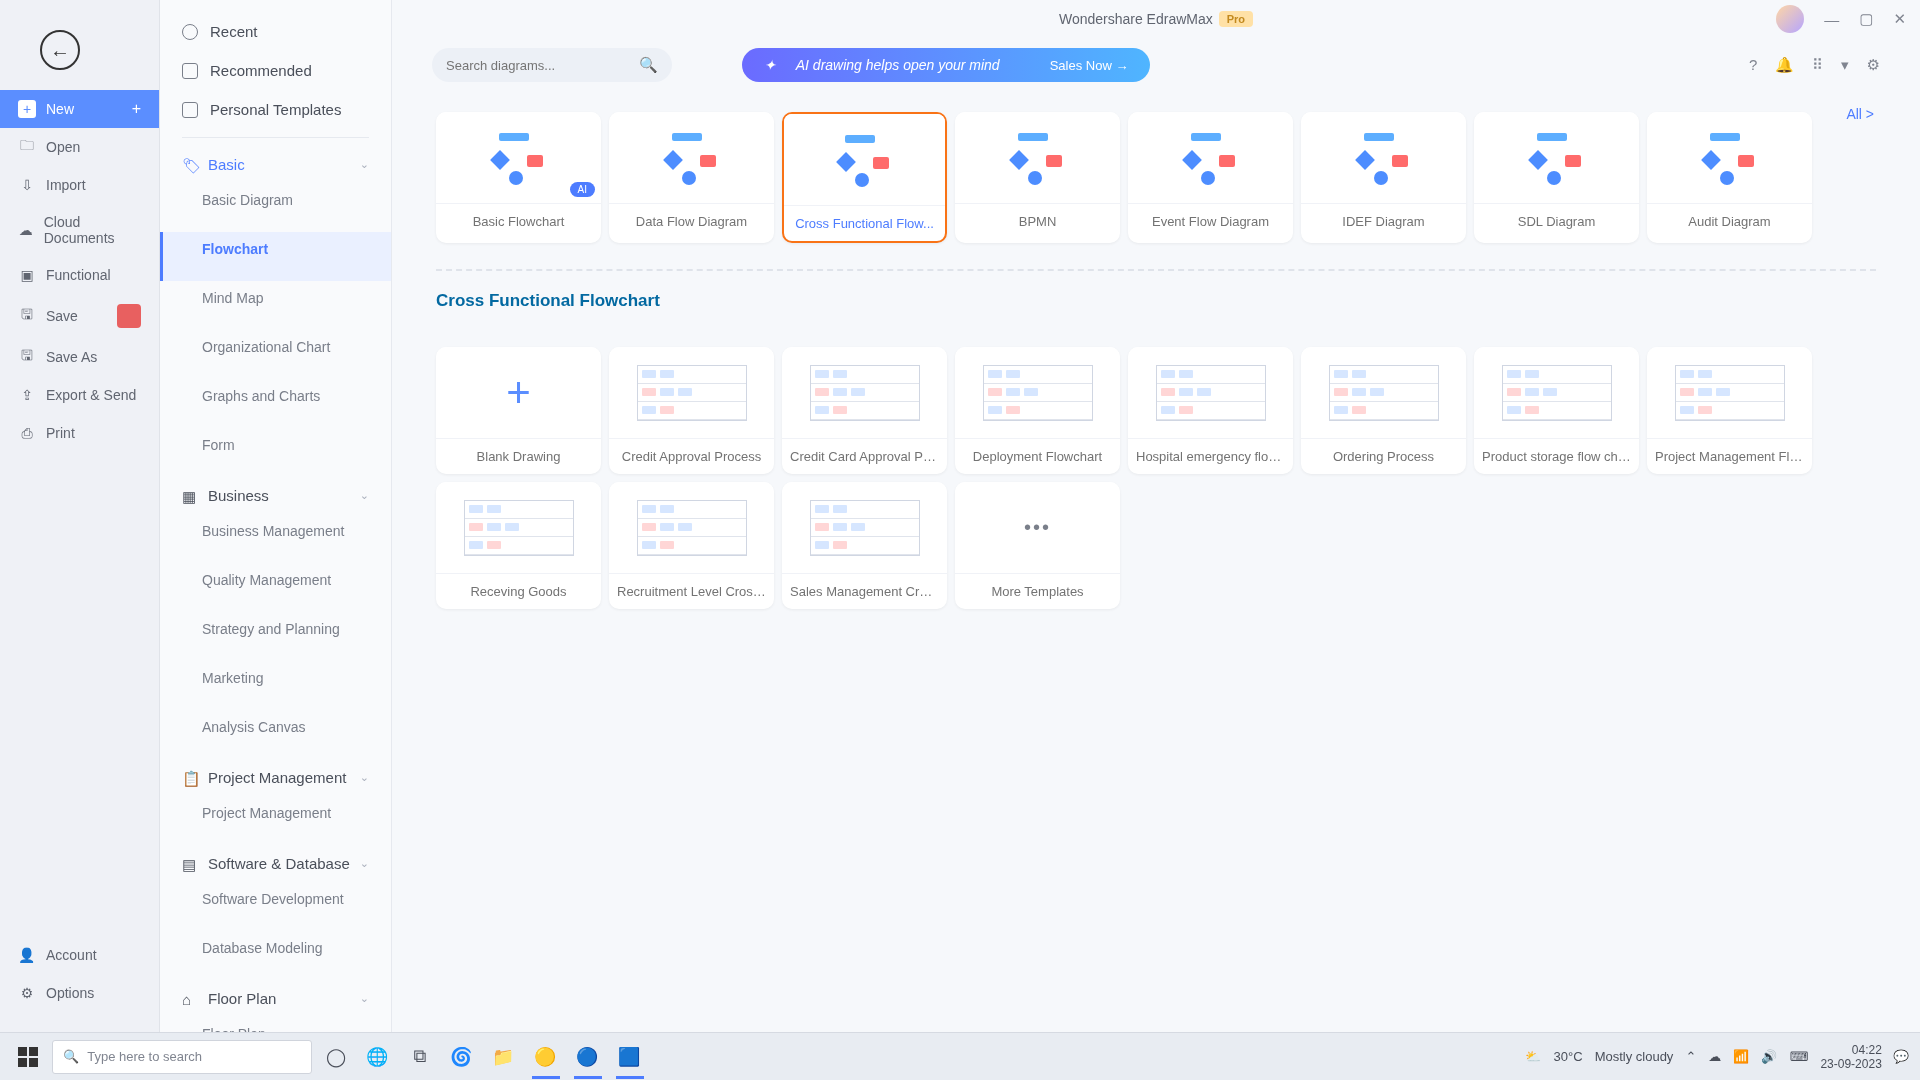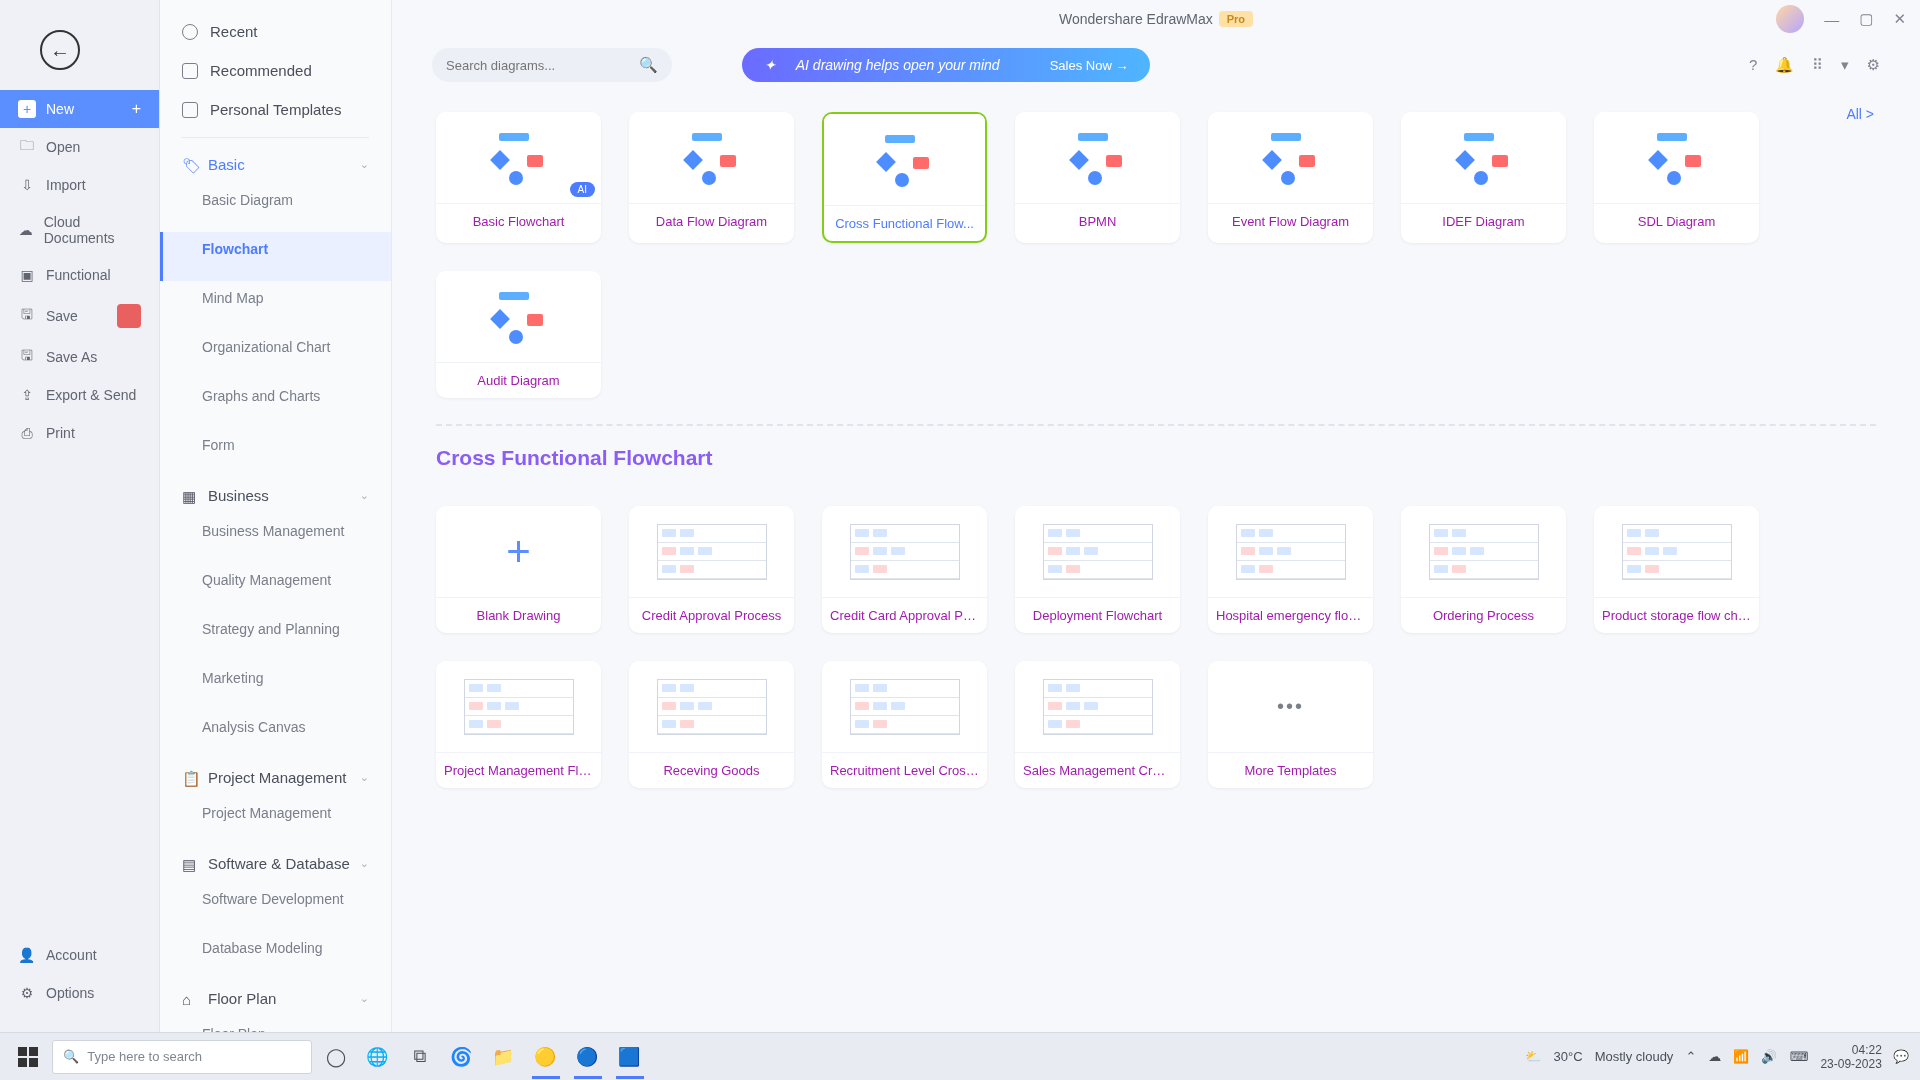--- a/index.html
+++ b/index.html
@@ -99,46 +99,46 @@
   position: absolute; right: 40px; display: flex; gap: 18px; color: #808590;
 }
 .toolbar-icons span { cursor: pointer; font-size: 15px; position: relative; }
 
 .all-link {
   position: absolute; right: 46px; top: 106px; color: #4d7cff;
   font-size: 14px; cursor: pointer;
 }
 
 .templates-row {
-  display: flex; flex-wrap: wrap; gap: 28px; padding: 26px 44px 10px 44px;
+  display: flex; flex-wrap: wrap; gap: 8px; padding: 26px 44px 10px 44px;
 }
 .tpl-card {
   width: 165px; background: #fff; border-radius: 10px; overflow: hidden;
   box-shadow: 0 1px 3px rgba(0,0,0,.06); cursor: pointer;
 }
-.tpl-card.selected { border: 2px solid #84cc16; }
+.tpl-card.selected { border: 2px solid #f97316; }
 .tpl-thumb {
   height: 92px; background: #fff; border-bottom: 1px solid #f0f2f7;
   display: flex; align-items: center; justify-content: center; position: relative;
 }
 .tpl-label {
-  padding: 10px 8px; font-size: 13px; color: #a21caf; text-align: center;
+  padding: 10px 8px; font-size: 13px; color: #737373; text-align: center;
   white-space: nowrap; overflow: hidden; text-overflow: ellipsis;
 }
 .tpl-card.selected .tpl-label { color: #4d7cff; }
 .ai-badge {
   position: absolute; bottom: 6px; right: 6px; background: #4d7cff;
   color: #fff; font-size: 10px; padding: 2px 8px; border-radius: 8px;
 }
 
 .section-divider {
   margin: 16px 44px; border-top: 2px dashed #dfe3ea;
 }
 .section-title {
-  padding: 4px 44px 10px 44px; font-size: 21px; font-weight: 600; color: #8b5cf6;
+  padding: 4px 44px 10px 44px; font-size: 17px; font-weight: 600; color: #0369a1;
 }
 .plus-thumb {
   font-size: 42px; color: #5b8eff; font-weight: 300;
 }
 .more-dots { color: #7a7f8a; font-size: 20px; letter-spacing: 2px; }
 
 
 .th-basic { position: relative; width: 80px; height: 50px; }
 .sh { position: absolute; }
 .blue-rect { width: 30px; height: 8px; background: #5daeff; border-radius: 2px; }

